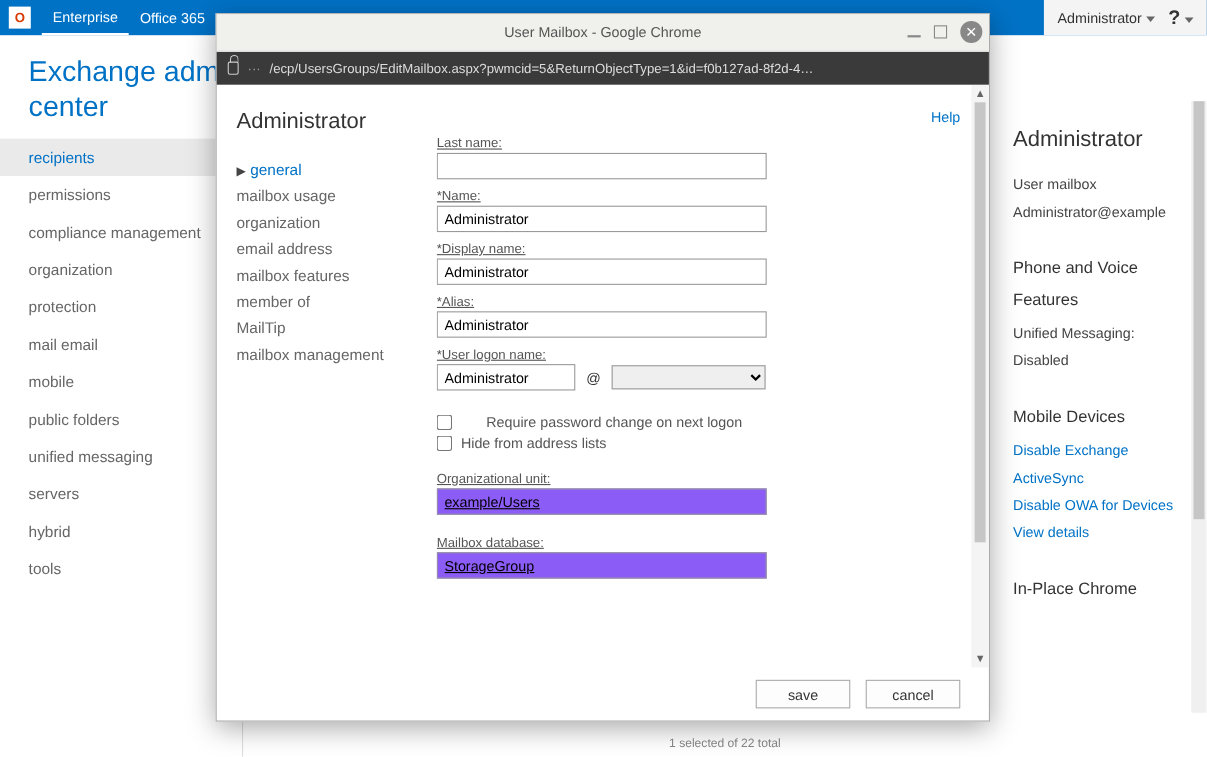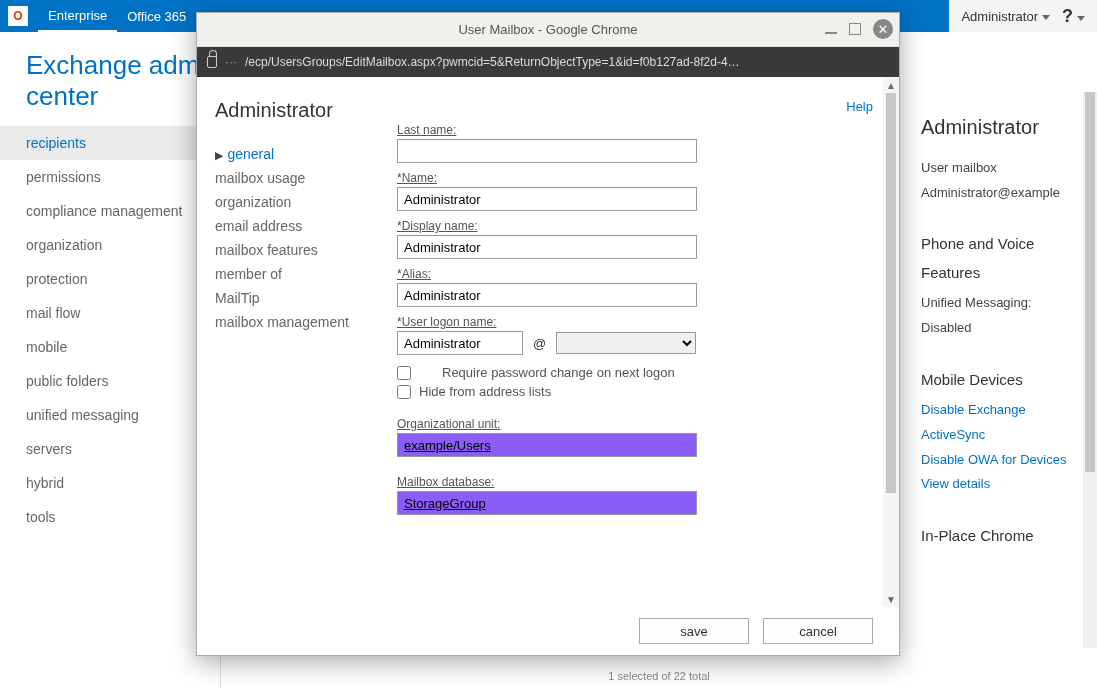--- a/index.html
+++ b/index.html
@@ -59,21 +59,21 @@
   .fld-row input[type=text]{ width:126px;}
   .fld-row select { width:140px; height:22px; border:1px solid #999; font-size:12px;}
   .chk { display:flex; align-items:center; gap:8px; color:#555; font-size:13px; margin:4px 0;}
   .chk input { width:14px; height:14px;}
   .help-link { position:absolute; right:26px; top:22px; color:#0072c6; font-size:13px; text-decoration:none;}
   .dlg-scroll { position:absolute; right:0; top:0; bottom:0; width:16px; background:#f4f4f4;}
   .dlg-scroll-arrow { height:16px; color:#666; font-size:10px; display:flex;align-items:center;justify-content:center;}
   .dlg-scroll-thumb { position:absolute; left:3px; right:3px; top:16px; height:40px; background:#c6c6c6;}
   
   .dlg-footer { height:48px; border-top:0; display:flex; align-items:center; justify-content:flex-end; gap:14px; padding-right:26px;}
-  .dlg-btn { width:110px; height:26px; border:1px solid #aaa; background:#fdfdfd; color:#333; font-size:13px; cursor:pointer;}
+  .dlg-btn { width:86px; height:26px; border:1px solid #aaa; background:#fdfdfd; color:#333; font-size:13px; cursor:pointer;}
 </style>
 </head>
 <body>
 
 <div class="topbar">
   <div class="logo">O</div>
   <div class="tab active">Enterprise</div>
   <div class="tab">Office 365</div>
   <div class="topbar-right">
     <span><span>Administrator</span><span class="caret-down"></span></span>
@@ -83,21 +83,21 @@
 
 <div class="page">
   <div class="left-col">
     <div class="page-title">Exchange admin center</div>
     <div class="sidebar">
       <div class="sidebar-item active">recipients</div>
       <div class="sidebar-item">permissions</div>
       <div class="sidebar-item">compliance management</div>
       <div class="sidebar-item">organization</div>
       <div class="sidebar-item">protection</div>
-      <div class="sidebar-item">mail flow</div>
+      <div class="sidebar-item">mail email</div>
       <div class="sidebar-item">mobile</div>
       <div class="sidebar-item">public folders</div>
       <div class="sidebar-item">unified messaging</div>
       <div class="sidebar-item">servers</div>
       <div class="sidebar-item">hybrid</div>
       <div class="sidebar-item">tools</div>
     </div>
   </div>
 
   <div class="content-right">
@@ -166,21 +166,21 @@
         <input type="text" value="Administrator" style="">
       </div>
       <div class="fld">
         <label>*User logon name:</label>
         <div class="fld-row">
           <input type="text" value="Administrator" style="">
           <span>@</span>
           <select><option></option></select>
         </div>
       </div>
-      <div class="chk" style="margin-top:10px;gap:31px;">
+      <div class="chk" style="margin-top:21px;gap:31px;">
         <input type="checkbox" style="">
         <span>Require password change on next logon</span>
       </div>
       <div class="chk">
         <input type="checkbox" style="">
         <span>Hide from address lists</span>
       </div>
       <div class="fld" style="margin-top:18px;">
         <label>Organizational unit:</label>
         <input type="text" readonly="" value="example/Users" style="">

